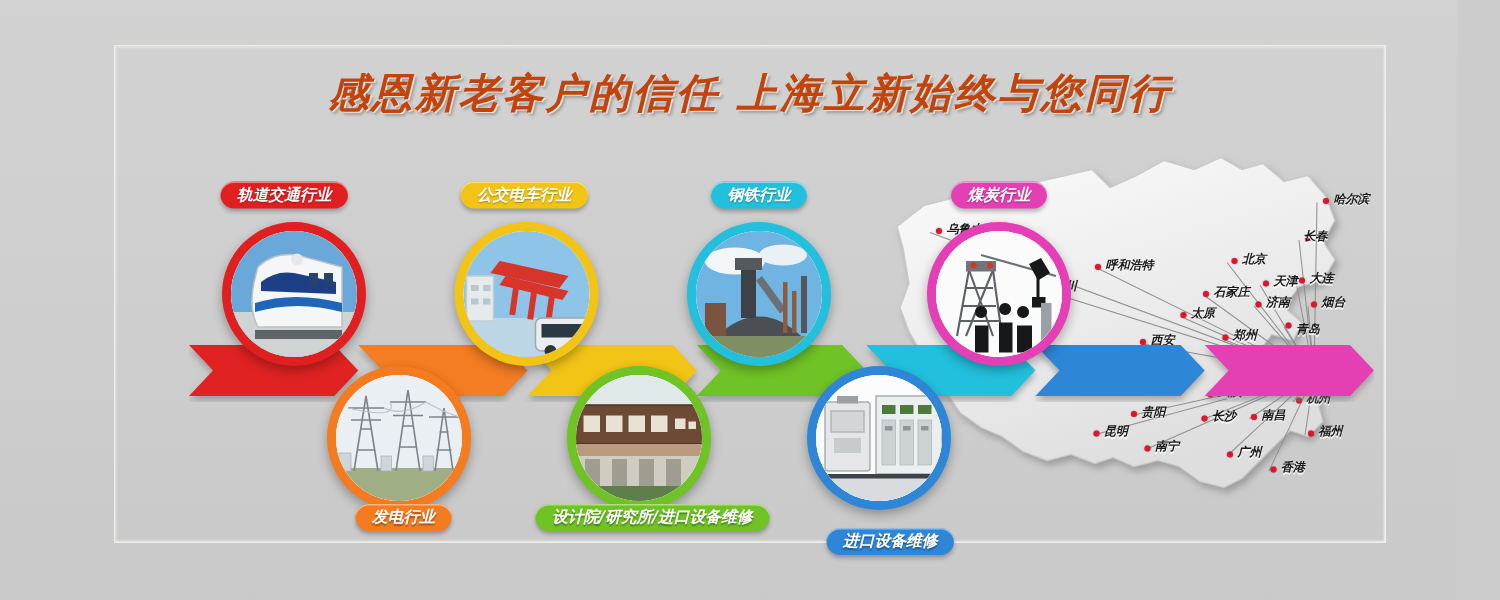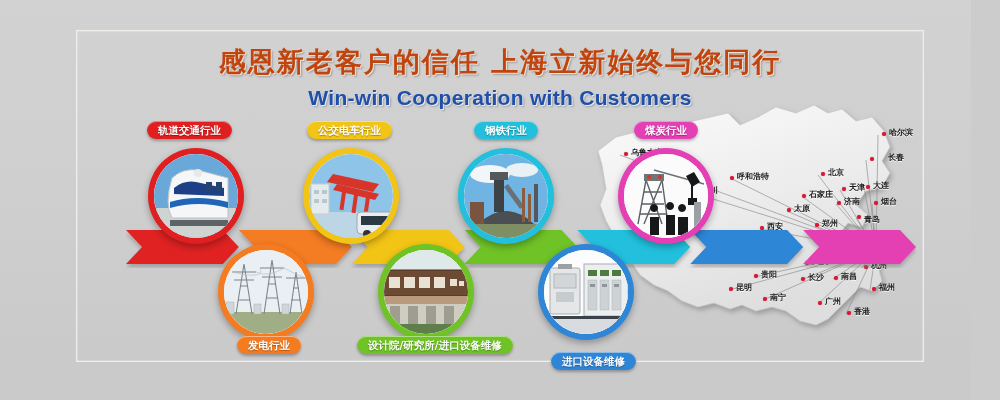--- a/index.html
+++ b/index.html
@@ -2,21 +2,21 @@
 <html><head>
 <meta charset="utf-8">
 <style>
   html,body{margin:0;padding:0;}
   body{
     width:1000px;height:400px;overflow:hidden;
     background:#cccccc;
     font-family:"Liberation Sans","DejaVu Sans",sans-serif;
   }
   #stage{position:relative;width:971px;height:400px;
-    background:linear-gradient(180deg,#d2d2d2 0%,#cfcfcf 45%,#c9c9c9 100%);}
+    background:linear-gradient(180deg,#d2d2d2 0%,#cfcfcf 45%,#c9c9c9 100%);font-style:italic;}
 
   
   .frame{position:absolute;left:76px;top:30px;width:848px;height:332px;
     border:1px solid #efeee9;box-shadow:0 0 2px rgba(255,255,255,.8) inset;
     box-sizing:border-box;pointer-events:none;}
 
   
   .headline{position:absolute;left:0;top:44px;width:1000px;text-align:center;}
   .h-cn{font-size:27px;font-weight:bold;color:#c1440e;letter-spacing:2px;
     text-shadow:1px 1px 0 #f3e3d6,2px 2px 2px rgba(0,0,0,.25);
@@ -57,21 +57,20 @@
 </style>
 </head>
 <body>
 
 <div id="stage">
 
   <div class="frame"></div>
 
   <div class="headline">
     <div class="h-cn">感恩新老客户的信任 上海立新始终与您同行</div>
-    <div class="h-en">Win-win Cooperation with Customers</div>
   </div>
 
   <div class="map-wrap">
     <svg width="330" height="260" viewBox="0 0 330 260">
       <defs>
         <filter id="mapsh" x="-20%" y="-20%" width="150%" height="150%">
           <feDropShadow dx="2" dy="3" stdDeviation="2.5" flood-color="#8d8d8d" flood-opacity=".75"></feDropShadow>
         </filter>
         <linearGradient id="mapg" x1="0" y1="0" x2="0.4" y2="1">
           <stop offset="0%" stop-color="#fbfbfb"></stop>
@@ -117,21 +116,21 @@
         <line x1="228" y1="209" x2="286" y2="155"></line>
         <line x1="256" y1="219" x2="286" y2="155"></line>
       </g>
     </svg>
     <div id="city-layer">
         <div class="dot" style="left: 34px; top: 57px;"></div>
         <div class="city" style="left: 41px; top: 52px;">乌鲁木齐</div>
         <div class="dot" style="left: 292px; top: 37px;"></div>
         <div class="city" style="left: 299px; top: 32px;">哈尔滨</div>
         <div class="dot" style="left: 280px; top: 62px;"></div>
-        <div class="city" style="left: 298px; top: 57px;">长春</div>
+        <div class="city" style="left: 279px; top: 57px;">长春</div>
         <div class="dot" style="left: 140px; top: 81px;"></div>
         <div class="city" style="left: 147px; top: 76px;">呼和浩特</div>
         <div class="dot" style="left: 231px; top: 77px;"></div>
         <div class="city" style="left: 238px; top: 72px;">北京</div>
         <div class="dot" style="left: 252px; top: 92px;"></div>
         <div class="city" style="left: 259px; top: 87px;">天津</div>
         <div class="dot" style="left: 276px; top: 90px;"></div>
         <div class="city" style="left: 283px; top: 85px;">大连</div>
         <div class="dot" style="left: 105px; top: 95px;"></div>
         <div class="city" style="left: 112px; top: 90px;">银川</div>

